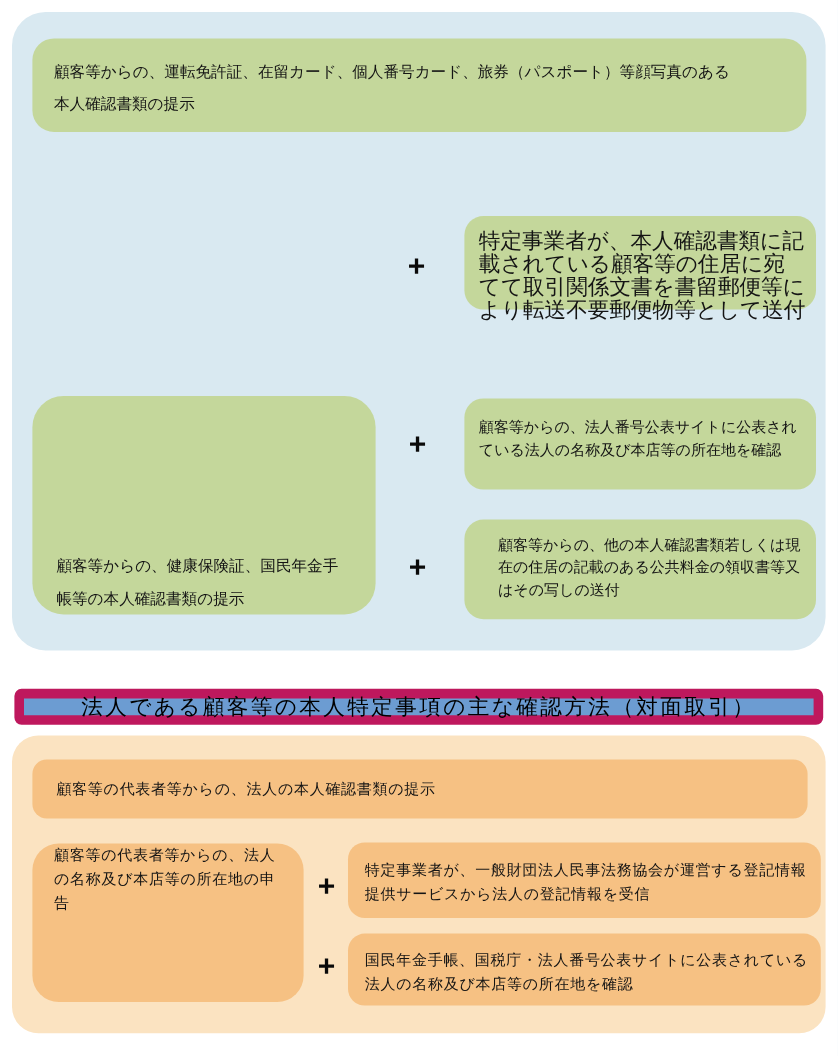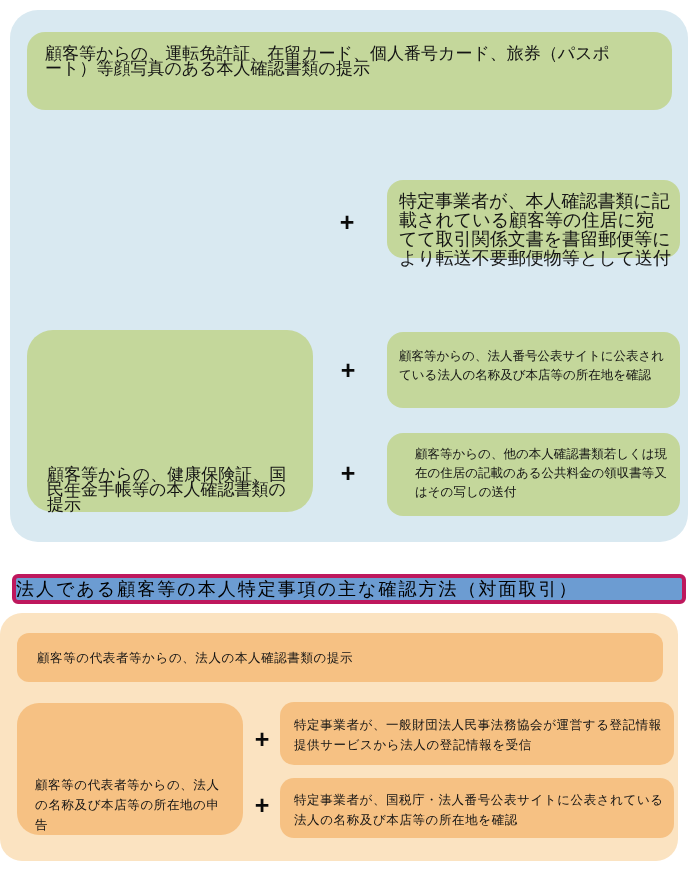--- a/index.html
+++ b/index.html
@@ -21,22 +21,22 @@
     position: absolute;
     left: 10px; top: 10px;
     width: 678px; height: 532px;
     background: #D9E9F1;
     border-radius: 28px;
   }
   .green-box {
     position: absolute;
     background: #C4D79B;
     border-radius: 16px;
-    font-size: 17px;
-    line-height: 15px;
+    font-size: 13px;
+    line-height: 27px;
     color: #141414;
     box-sizing: border-box;
   }
   .box-a { left: 17px; top: 22px;  width: 645px; height: 78px;  padding: 14px 58px 0 18px; border-radius: 18px; }
   .box-b { left: 17px; top: 168px; width: 286px; height: 80px;  padding: 11px 12px 0 14px; }
   .box-c { left: 377px; top: 170px; width: 293px; height: 78px; padding: 12px 8px 0 12px; font-size: 18px; line-height: 19px; }
   .box-d { left: 17px; top: 320px; width: 286px; height: 182px; padding: 0 24px 0 20px; border-radius: 26px;
            display: flex; align-items: flex-end; }
   .box-e { left: 377px; top: 322px; width: 293px; height: 76px; padding: 15px 9px 0 12px; font-size: 12.5px; line-height: 19px; }
   .box-f { left: 377px; top: 423px; width: 293px; height: 83px; padding: 12px 9px 0 28px; font-size: 12.5px; line-height: 19px; }
@@ -52,51 +52,51 @@
   .plus-1 { left: 322px; top: 197px; }
   .plus-2 { left: 323px; top: 345px; }
   .plus-3 { left: 323px; top: 448px; }
 
   
   .header-bar {
     position: absolute;
     left: 12px; top: 574px;
     width: 674px; height: 30px;
     background: #6C9CD2;
-    border: 4px solid #be185d;
+    border: 8px solid #be185d;
     border-radius: 6px;
     box-sizing: border-box;
-    display: flex; align-items: center; justify-content: flex-start;
+    display: flex; align-items: center; justify-content: center;
     font-size: 18px;
     letter-spacing: 2px;
     color: #000000;
   }
 
   
   .panel-orange {
     position: absolute;
-    left: 0; top: 613px;
+    left: 10px; top: 613px;
     width: 678px; height: 248px;
     background: #FBE3C1;
     border-radius: 22px;
   }
   .orange-box {
     position: absolute;
     background: #F6C183;
     border-radius: 14px;
     font-size: 12.5px;
     line-height: 20px;
     letter-spacing: 0.6px;
     color: #141414;
     box-sizing: border-box;
   }
   .box-g { left: 17px; top: 20px; width: 646px; height: 49px; border-radius: 12px;
            display: flex; align-items: center; padding: 0 20px; }
   .box-h { left: 17px; top: 90px; width: 226px; height: 132px; border-radius: 22px;
-           display: flex; align-items: flex-end; padding: 0 12px 0 18px; }
+           display: flex; align-items: flex-start; padding: 0 12px 0 18px; }
   .box-i { left: 280px; top: 89px;  width: 394px; height: 63px; padding: 13px 8px 0 14px; }
   .box-j { left: 280px; top: 165px; width: 394px; height: 60px; padding: 12px 8px 0 14px; }
 
   .plus-4 { left: 247px; top: 111px; }
   .plus-5 { left: 247px; top: 177px; }
 </style>
 </head>
 <body>
 
 <div class="page">
@@ -155,17 +155,17 @@
 
     <div class="orange-box box-i">
       <span>特定事業者が、一般財団法人民事法務協会が運営する登記情報提供サービスから法人の登記情報を受信</span>
     </div>
 
     <div class="plus plus-5">
       <span>+</span>
     </div>
 
     <div class="orange-box box-j">
-      <span>特定事業者が、国税庁・法人番号公表サイトに公表されている法人の名称及び本店等の所在地を確認</span>
+      <span>国民年金手帳、国税庁・法人番号公表サイトに公表されている法人の名称及び本店等の所在地を確認</span>
     </div>
   </section>
 
 </div>
 
 </body></html>

